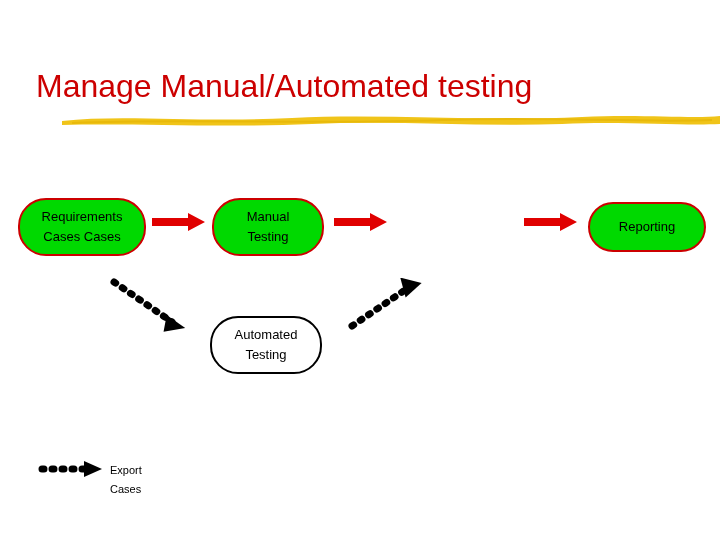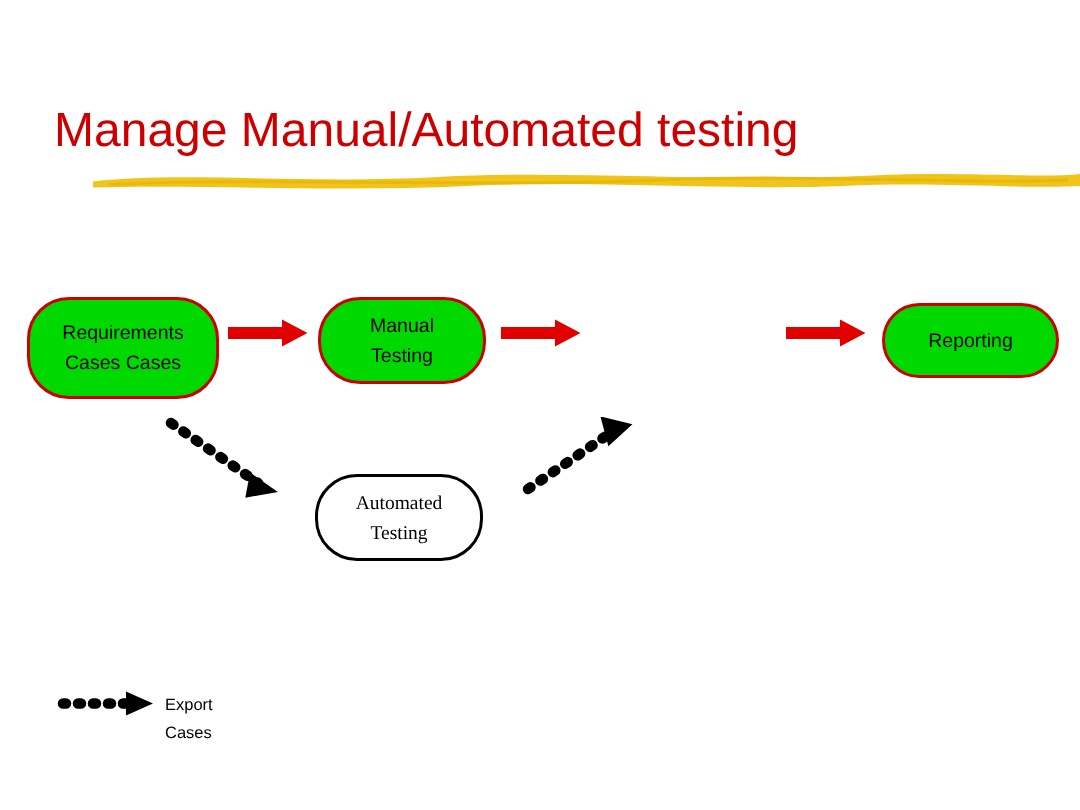--- a/index.html
+++ b/index.html
@@ -52,21 +52,20 @@
   }
   .node.green {
     background: #00d900;
     border: 2px solid #cc0000;
     border-radius: 28px;
   }
   .node.white {
     background: #ffffff;
     border: 2px solid #000000;
     border-radius: 28px;
-    font-family: Liberation Serif, serif;
   }
   .node-line { display: block; }
 
   .arrow-red, .arrow-dot {
     position: absolute;
   }
   .legend {
     position: absolute;
     font-size: 11px;
     color: #000000;
@@ -81,21 +80,21 @@
 
 <div class="slide">
 
   <div class="title">Manage Manual/Automated testing</div>
 
   <svg class="title-rule" viewBox="0 0 658 14" preserveAspectRatio="none">
     <path d="M0,9 C60,2 140,11 230,6 C320,1 420,10 520,5 C580,2 630,7 658,4 L658,12 C620,14 560,9 500,12 C420,15 330,8 250,12 C160,16 70,11 0,13 Z" fill="#f0c419"></path>
     <path d="M10,11 C120,6 260,13 380,8 C480,4 580,11 650,8" stroke="#e8b90a" stroke-width="2" fill="none"></path>
   </svg>
 
-  <div class="node green" style="left:18px; top:198px; width:128px; height:68px;">
+  <div class="node green" style="left:18px; top:198px; width:128px; height:58px;">
     <span class="node-line">Requirements</span>
     <span class="node-line">Cases Cases</span>
   </div>
 
   <div class="node green" style="left:212px; top:198px; width:112px; height:58px;">
     <span class="node-line">Manual</span>
     <span class="node-line">Testing</span>
   </div>
 
 

